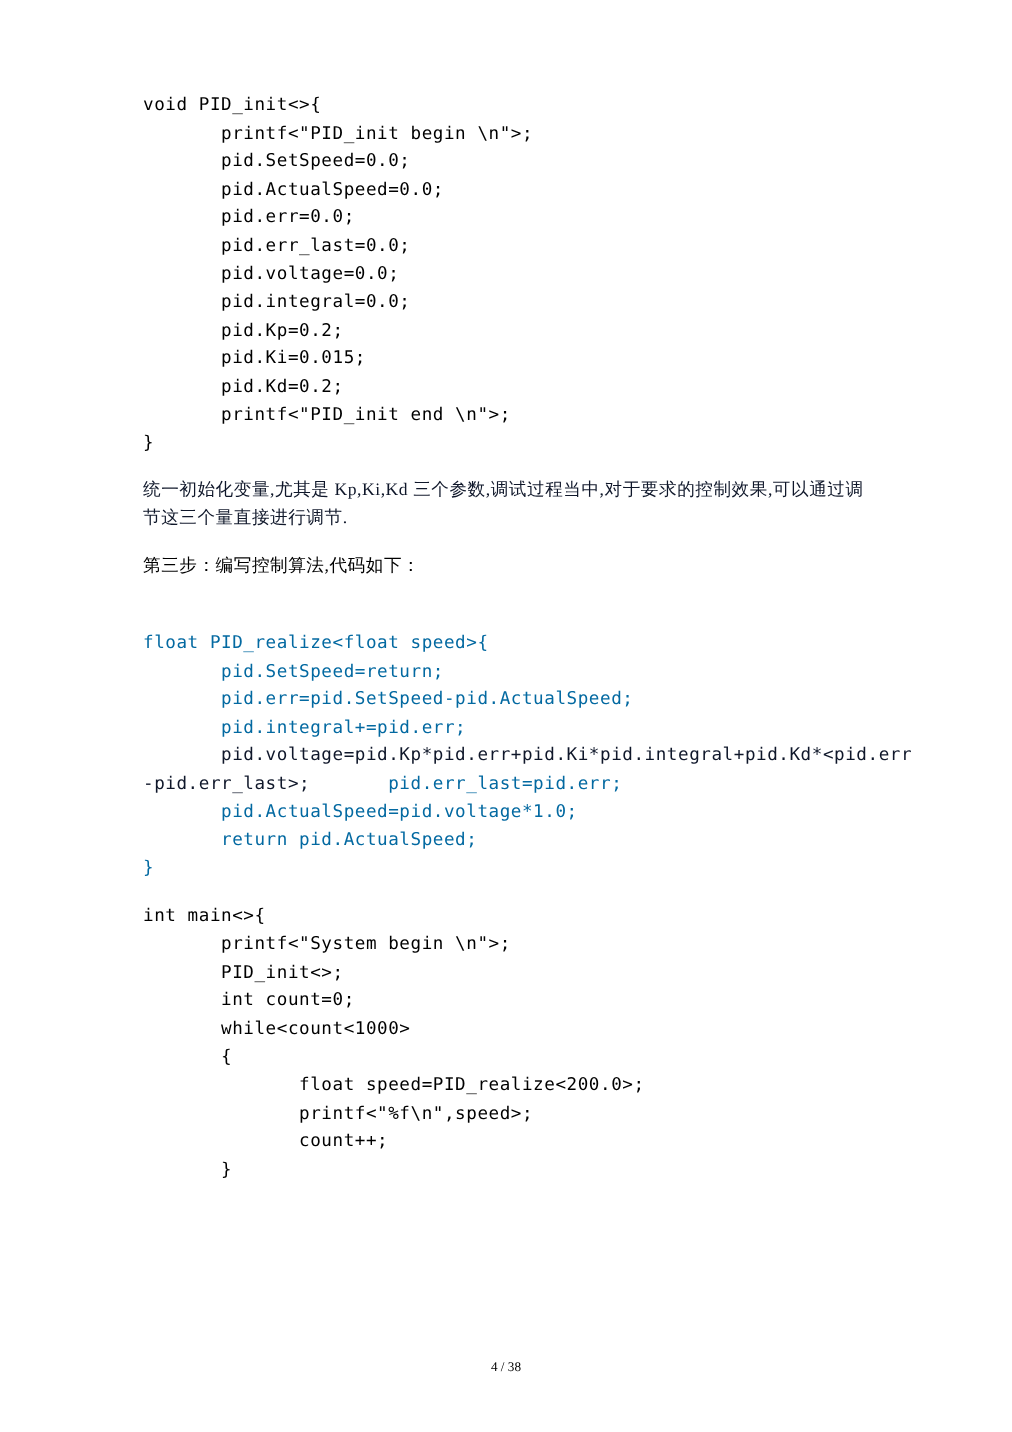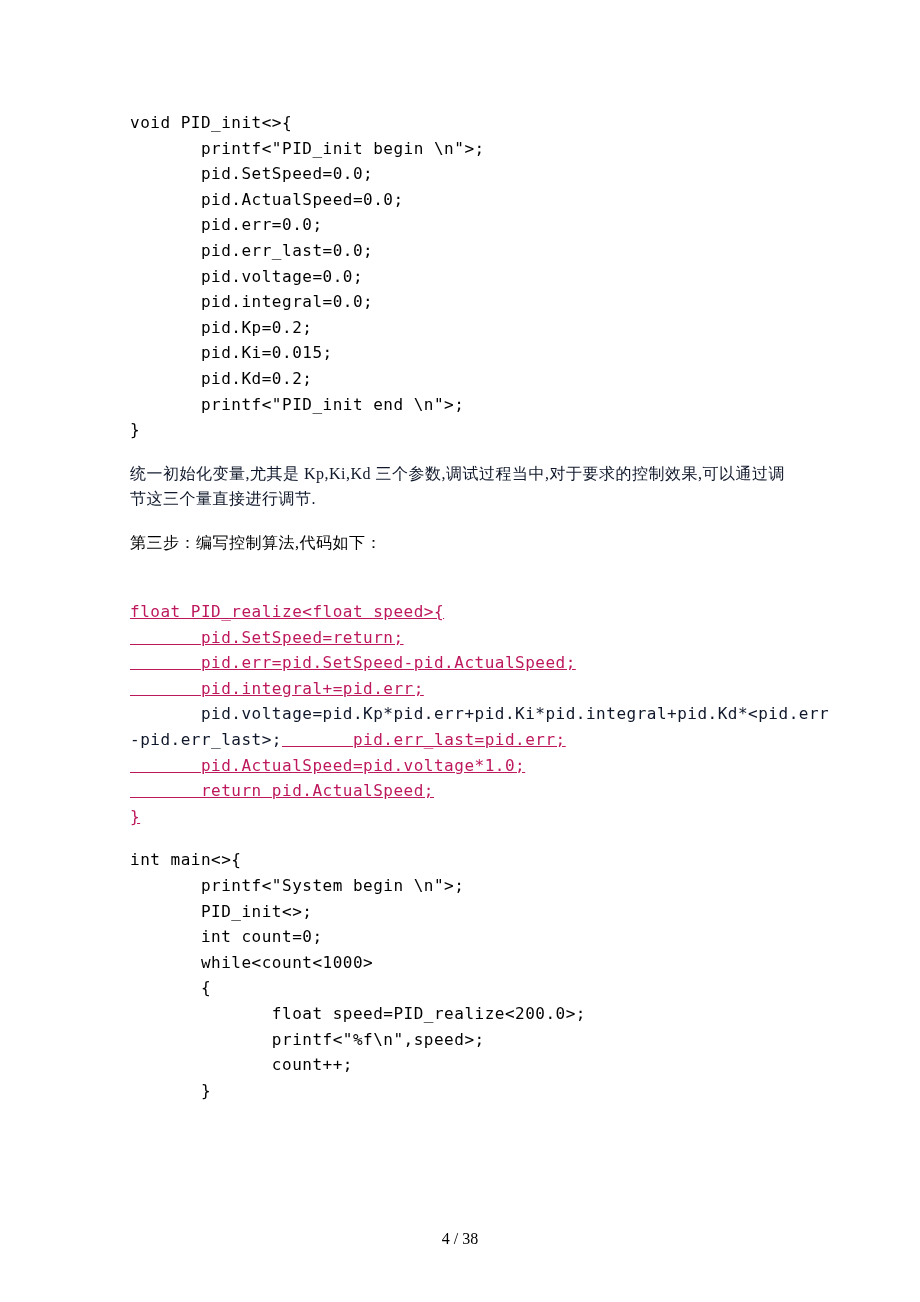--- a/index.html
+++ b/index.html
@@ -8,43 +8,43 @@
     background: #ffffff;
     font-family: "SimSun", "NSimSun", "FangSong", serif;
     font-size: 16px;
     line-height: 1.6;
     color: #000;
   }
   .page {
     width: 920px;
     min-height: 1302px;
     box-sizing: border-box;
-    padding: 110px 130px 40px 130px;
+    padding: 82px 130px 40px 130px;
     position: relative;
     background: #fff;
   }
   .code {
     font-family: "NSimSun", "SimSun", monospace;
     white-space: pre;
     letter-spacing: 0.5px;
   }
   .text {
     font-family: "SimSun", "NSimSun", serif;
     white-space: pre-wrap;
     letter-spacing: 0.5px;
   }
   .red { color: #0f172a; }
-  .black { color: #be185d; text-decoration: underline; }
+  .black { color: #0369a1; }
   .pagenum {
     position: absolute;
     left: 0; right: 0;
     bottom: 50px;
     text-align: center;
     font-family: "SimSun", serif;
-    font-size: 16px;
+    font-size: 12px;
   }
   .block { margin-bottom: 18px; }
 </style>
 </head>
 <body>
 
 <div class="page">
 
   <div class="code block">void PID_init&lt;&gt;{
        printf&lt;"PID_init begin \n"&gt;;

